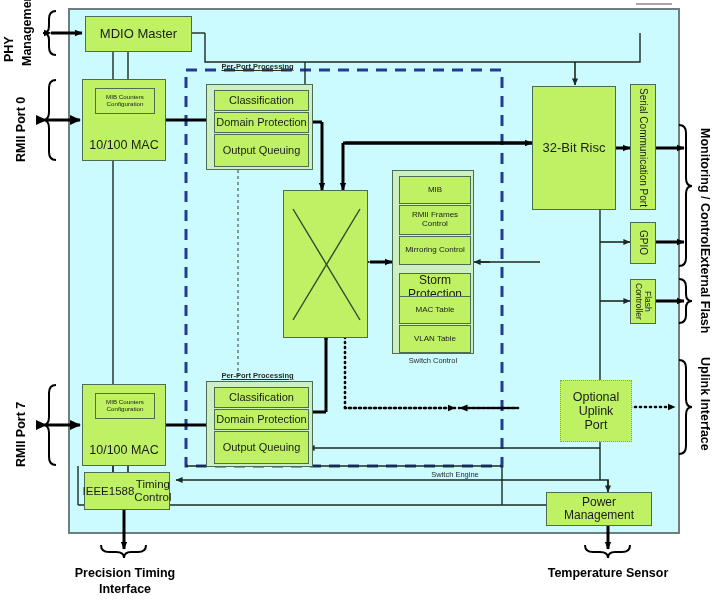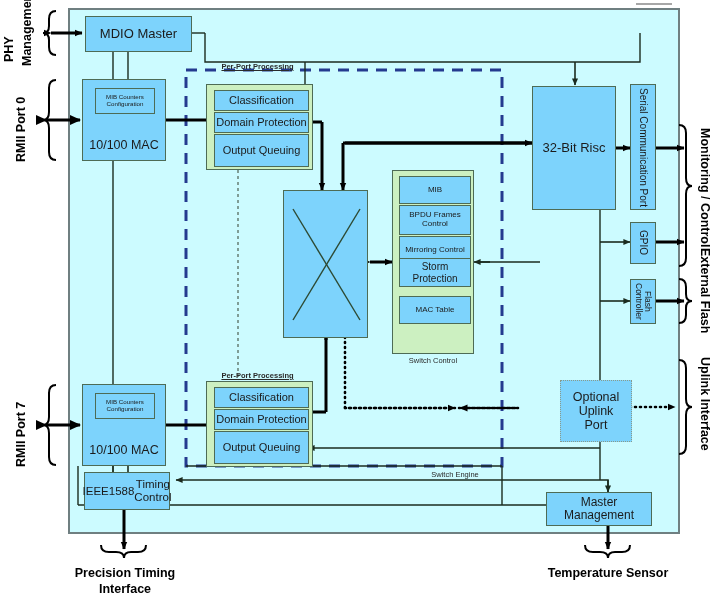--- a/index.html
+++ b/index.html
@@ -19,21 +19,21 @@
 
   
   #chip-body {
     left: 68px; top: 8px; width: 612px; height: 526px;
     background: #ccfbff;
     border: 2px solid #6f7f81;
   }
 
   
   .gblk {
-    background: #7dd3fc;
+    background: #bef264;
     border: 1.5px solid #4d6b55;
     display: flex;
     align-items: center;
     justify-content: center;
     text-align: center;
     color: #1b1b1b;
     line-height: 1.12;
   }
   .gblk.dotted { border: 1.5px dotted #8a9a8a; margin-left: 42px; }
 
@@ -280,31 +280,34 @@
       <path d="M76,19 L9,130" stroke="#2d4a33" stroke-width="1.4" fill="none"></path>
     </svg>
 
   </div>
 
   <div class="abs grpbox" style="left:392px; top:170px; width:82px; height:184px;">
     <div class="gblk" style="position:absolute; left:6px; top:5px; width:70px; height:26px; font-size:8px;">
       <span>MIB</span>
     </div>
     <div class="gblk" style="position:absolute; left:6px; top:34px; width:70px; height:28px; font-size:8px;">
-      <span>BPDU Frames Control</span>
+      <span>RMII Frames Control</span>
     </div>
     <div class="gblk" style="position:absolute; left:6px; top:65px; width:70px; height:27px; font-size:8px;">
       <span>Mirroring Control</span>
     </div>
-    <div class="gblk" style="position:absolute; left:6px; top:87px; width:70px; height:27px; font-size:10px;">
+    <div class="gblk" style="position:absolute; left:6px; top:102px; width:70px; height:27px; font-size:12px;">
       <span>Storm Protection</span>
     </div>
     <div class="gblk" style="position:absolute; left:6px; top:125px; width:70px; height:26px; font-size:8px;">
       <span>MAC Table</span>
     </div>
+    <div class="gblk" style="position:absolute; left:6px; top:154px; width:70px; height:26px; font-size:8px;">
+      <span>VLAN Table</span>
+    </div>
   </div>
   <div class="abs caption" style="left:392px; top:356px; width:82px;">Switch Control</div>
 
   <div class="abs caption" style="left:400px; top:470px; width:110px; text-align:center;">Switch Engine</div>
 
   <div class="abs gblk" style="left:532px; top:86px; width:84px; height:124px; font-size:13px;">
     <span>32-Bit Risc</span>
   </div>
 
   <div class="abs gblk" style="left:630px; top:84px; width:26px; height:126px;">
@@ -317,21 +320,21 @@
 
   <div class="abs gblk" style="left:630px; top:279px; width:26px; height:45px;">
     <span class="vtext" style="font-size:8.5px; line-height:1.1;">Flash Controller</span>
   </div>
 
   <div class="abs gblk dotted" style="left:518px; top:380px; width:72px; height:62px; font-size:12.5px; flex-direction:column;">
     <span style="display:block; width:60px; text-align:center;">Optional Uplink Port</span>
   </div>
 
   <div class="abs gblk" style="left:546px; top:492px; width:106px; height:34px; font-size:12px;">
-    <span>Master Management</span>
+    <span>Power Management</span>
   </div>
 
   <div class="abs gblk" style="left:84px; top:472px; width:86px; height:38px; flex-direction:row; font-size:11.5px;">
     <span>IEEE1588</span>
     <span>Timing Control</span>
   </div>
 
 </div>
 
 </body></html>

